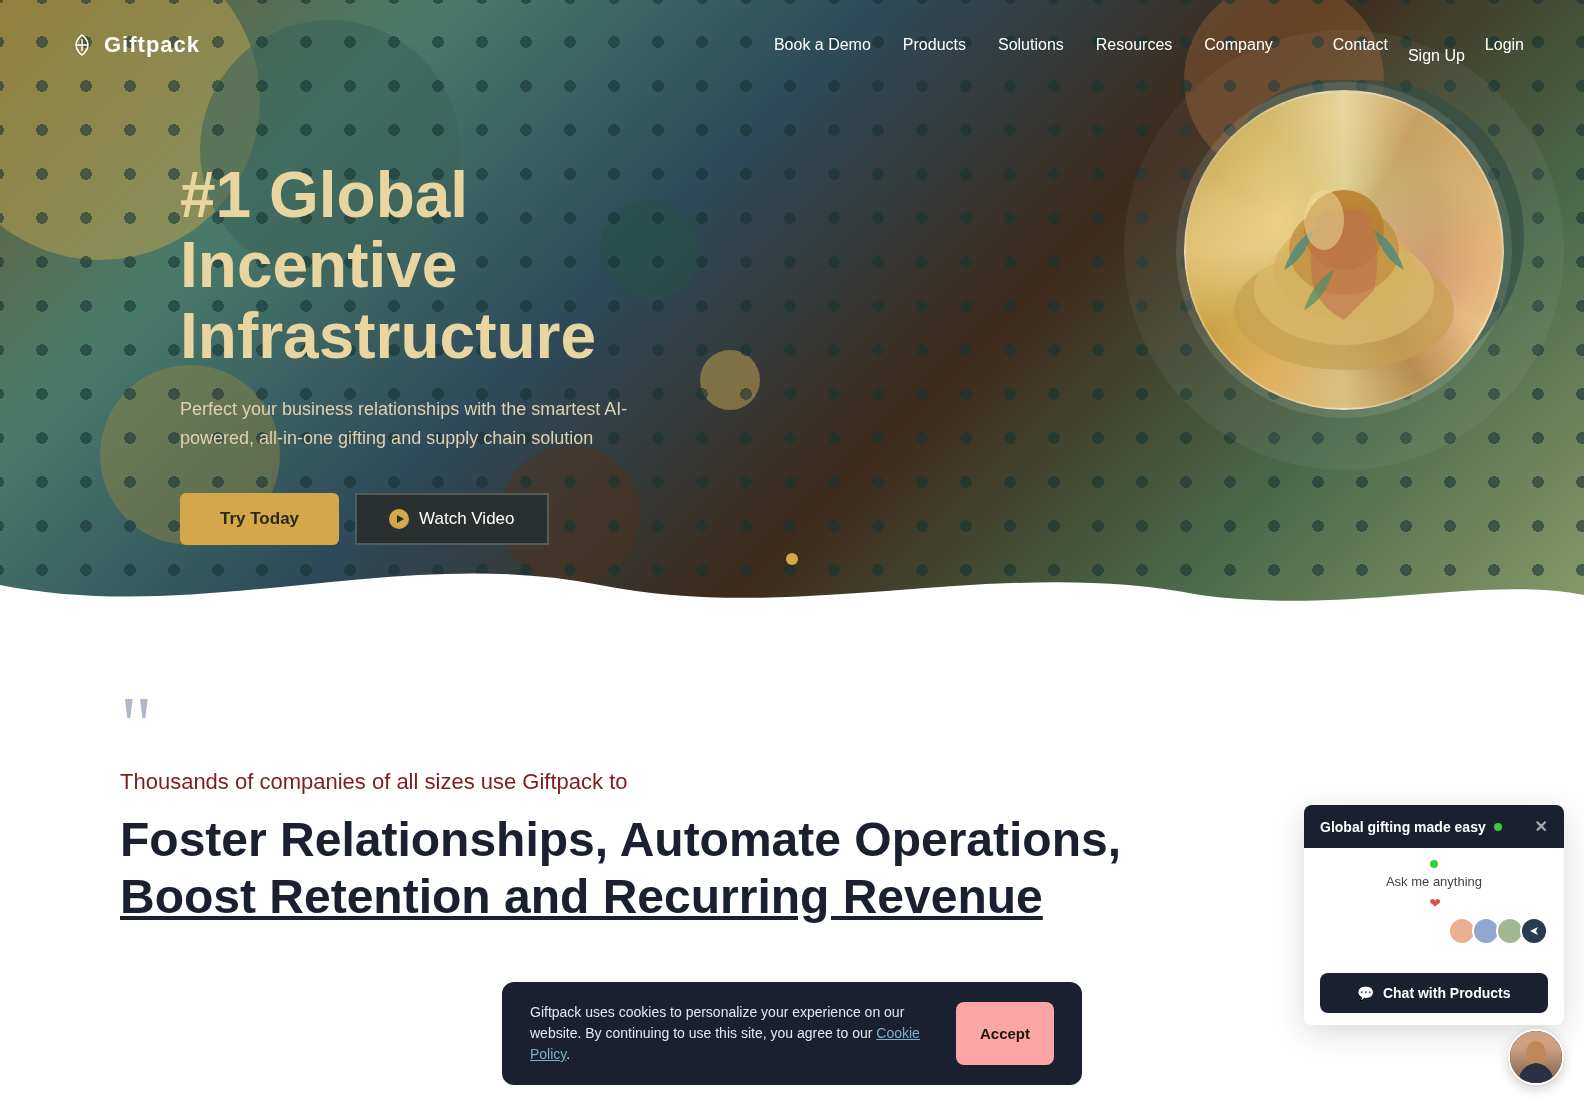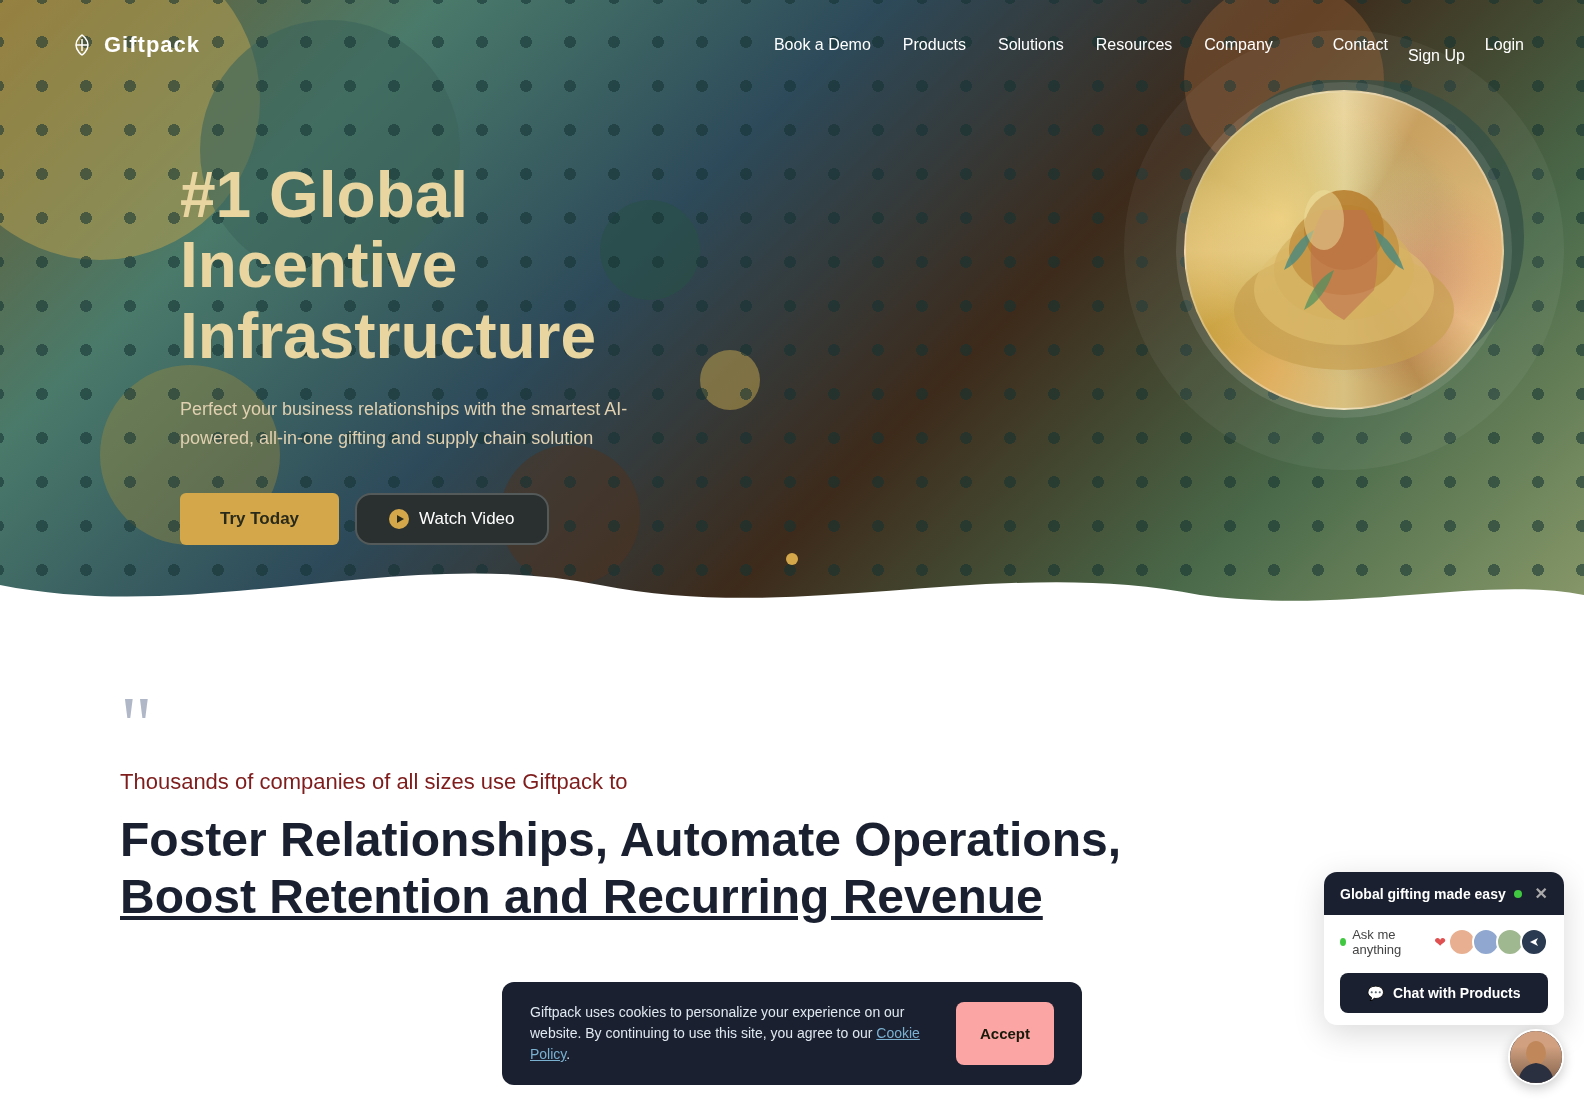--- a/index.html
+++ b/index.html
@@ -133,21 +133,21 @@
       border-radius: 6px;
       cursor: pointer;
     }
     .btn-watch {
       background: #2a3030;
       color: #fff;
       border: 2px solid rgba(255,255,255,0.2);
       padding: 14px 32px;
       font-size: 17px;
       font-weight: 500;
-      border-radius: 16px;
+      border-radius: 0;
       cursor: pointer;
       display: flex; align-items: center; gap: 10px;
     }
     .play-icon {
       width: 20px; height: 20px;
       background: #d4a84a;
       border-radius: 50%;
       display: flex; align-items: center; justify-content: center;
     }
     .play-icon::after {
@@ -228,42 +228,42 @@
       white-space: nowrap;
     }
 
     
     .chat-widget {
       position: fixed;
       bottom: 80px;
       right: 20px;
       z-index: 50;
       background: #fff;
-      border-radius: 13px;
+      border-radius: 8px;
       box-shadow: 0 8px 32px rgba(0,0,0,0.15);
-      width: 240px;
+      width: 260px;
       overflow: hidden;
     }
     .chat-header {
       background: #1a2030;
       color: #fff;
       padding: 12px 16px;
       display: flex;
       align-items: center;
       justify-content: space-between;
       font-size: 14px;
       font-weight: 600;
     }
     .chat-header-left { display: flex; align-items: center; gap: 8px; }
     .online-dot { width: 8px; height: 8px; background: #40c840; border-radius: 50%; }
     .chat-close { color: #aaa; cursor: pointer; font-size: 16px; }
     .chat-body { padding: 12px 16px; }
     .chat-status {
       display: flex; align-items: center; gap: 6px;
-      font-size: 13px; color: #444; margin-bottom: 16px;
+      font-size: 13px; color: #444; margin-bottom: 28px; flex-direction: column;
     }
     .green-dot { width: 8px; height: 8px; background: #40c840; border-radius: 50%; }
     .chat-avatars { display: flex; gap: -4px; margin-left: auto; }
     .avatar-circle {
       width: 28px; height: 28px; border-radius: 50%;
       background: #ccc; border: 2px solid #fff;
       display: inline-block; margin-left: -4px;
     }
     .avatar-1 { background: #e8b090; }
     .avatar-2 { background: #90a8d0; }

